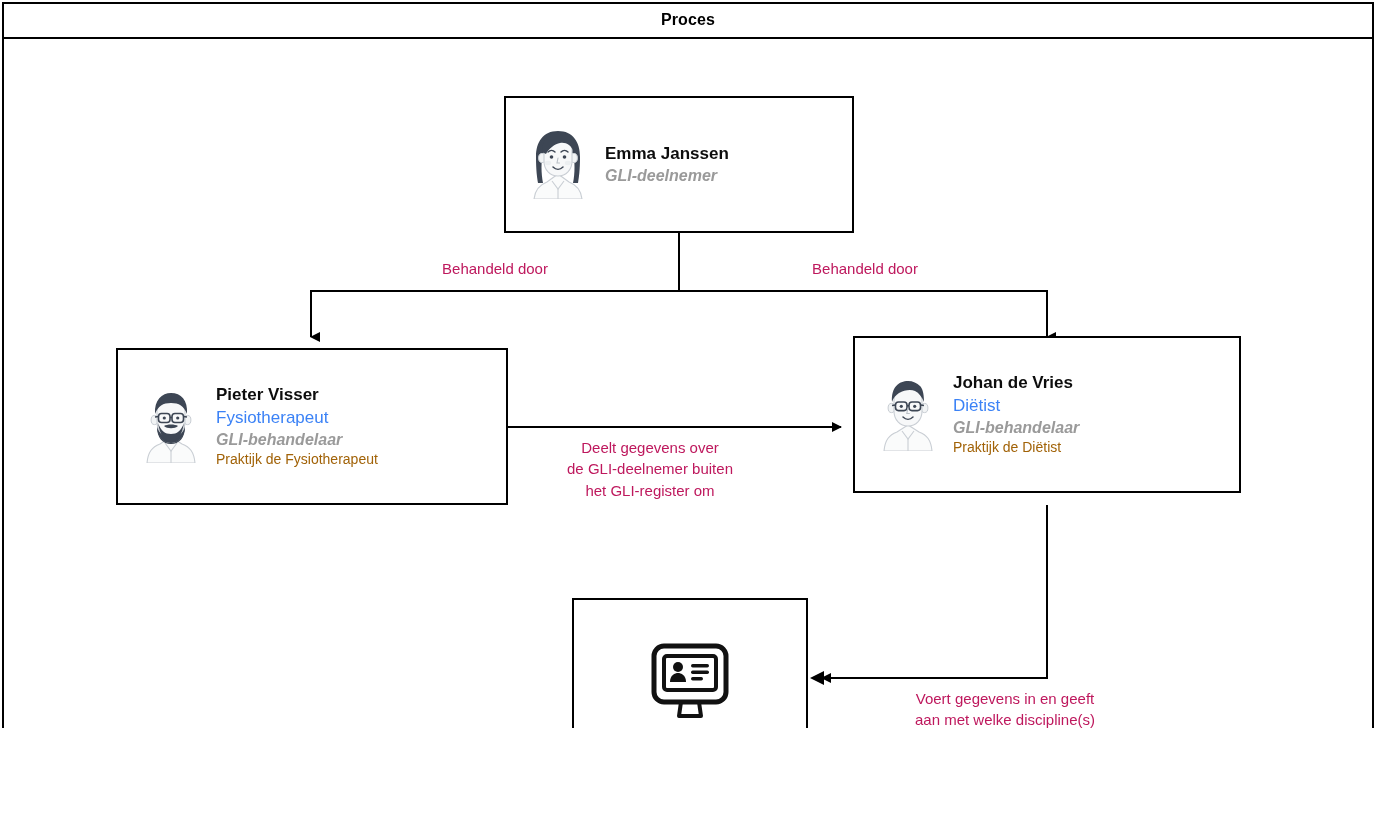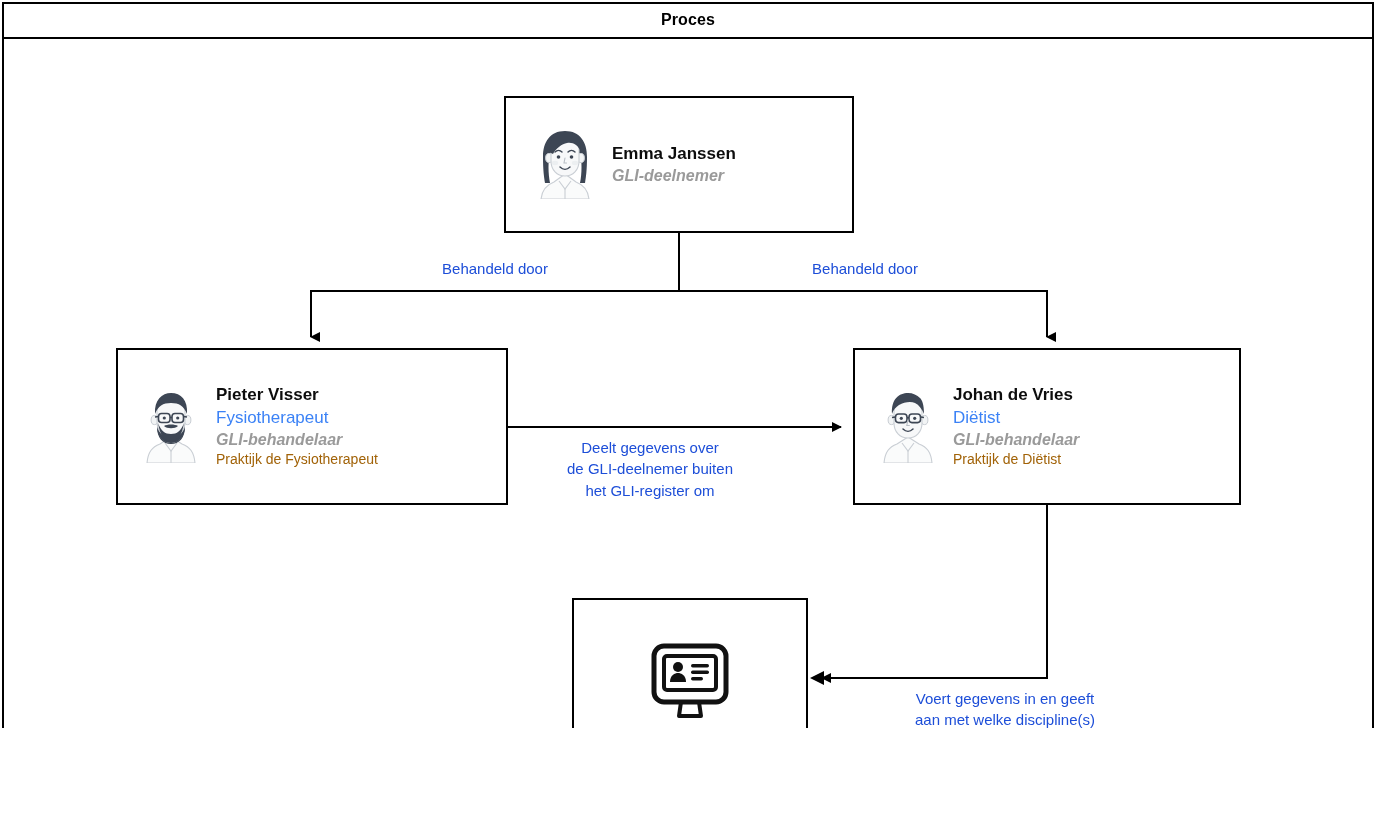--- a/index.html
+++ b/index.html
@@ -87,21 +87,21 @@
     line-height: 1.32;
   }
   .ppractice {
     font-size: 14px;
     color: #a16207;
     line-height: 1.32;
   }
   
   #node-emma .node-inner {
     justify-content: flex-start;
-    padding-left: 28px;
+    padding-left: 21px;
     gap: 16px;
   }
   #node-emma .node-text { justify-content: center; }
   
   #node-pieter .node-inner {
     justify-content: flex-start;
     padding-left: 22px;
     gap: 14px;
   }
   
@@ -126,21 +126,21 @@
     position: absolute;
     left: 0;
     top: 0;
     width: 1378px;
     height: 816px;
     pointer-events: none;
   }
   .edge-label {
     position: absolute;
     font-size: 15px;
-    color: #1d4ed8;
+    color: #be185d;
     line-height: 1.42;
     text-align: center;
     white-space: pre-line;
   }
 </style>
 </head>
 <body>
 
 <div id="canvas">
 
@@ -273,21 +273,21 @@
       </span>
       <span class="node-text">
         <span class="pname">Pieter Visser</span>
         <span class="prole">Fysiotherapeut</span>
         <span class="ptag">GLI-behandelaar</span>
         <span class="ppractice">Praktijk de Fysiotherapeut</span>
       </span>
     </div>
   </div>
 
-  <div class="node" id="node-johan" style="left:853px; top:348px; width:388px; height:157px;">
+  <div class="node" id="node-johan" style="left:853px; top:336px; width:388px; height:157px;">
     <div class="node-inner">
       <span class="avatar">
         <svg width="62" height="76" viewBox="0 0 62 76">
 
           <path d="M31 50 L20 57 C12 60 8 65 7 76 L55 76 C54 65 50 60 42 57 Z" fill="#fafbfb" stroke="#c9ced4" stroke-width="1.1"></path>
           <path d="M25 56 L31 64 L37 56" fill="none" stroke="#c9ced4" stroke-width="1.1"></path>
           <path d="M31 64 L31 76" stroke="#c9ced4" stroke-width="1.1"></path>
 
           <ellipse cx="14.5" cy="33" rx="3.4" ry="4.6" fill="#f2f4f5" stroke="#c9ced4" stroke-width="1"></ellipse>
           <ellipse cx="47.5" cy="33" rx="3.4" ry="4.6" fill="#f2f4f5" stroke="#c9ced4" stroke-width="1"></ellipse>

